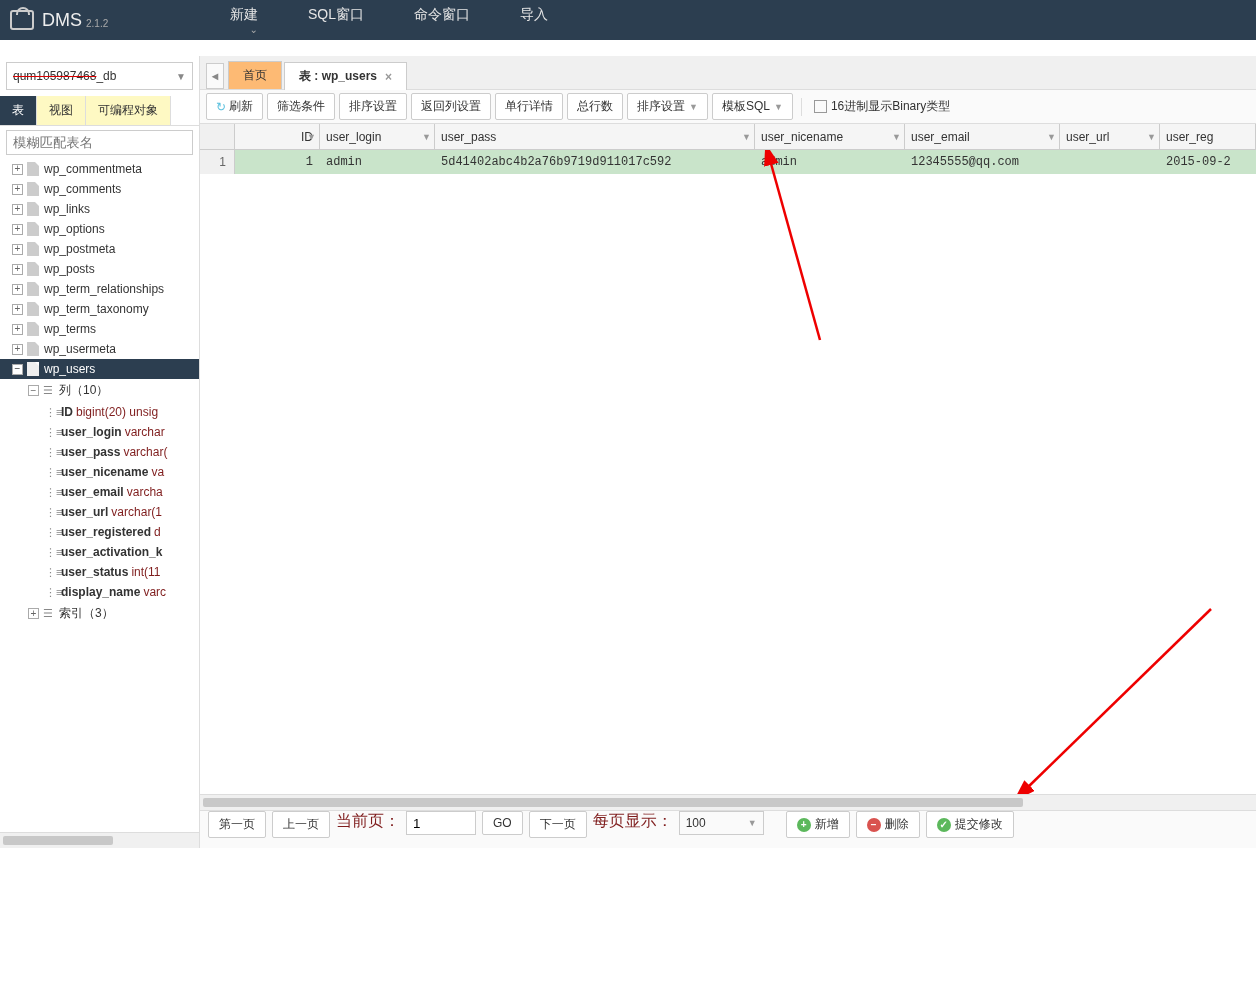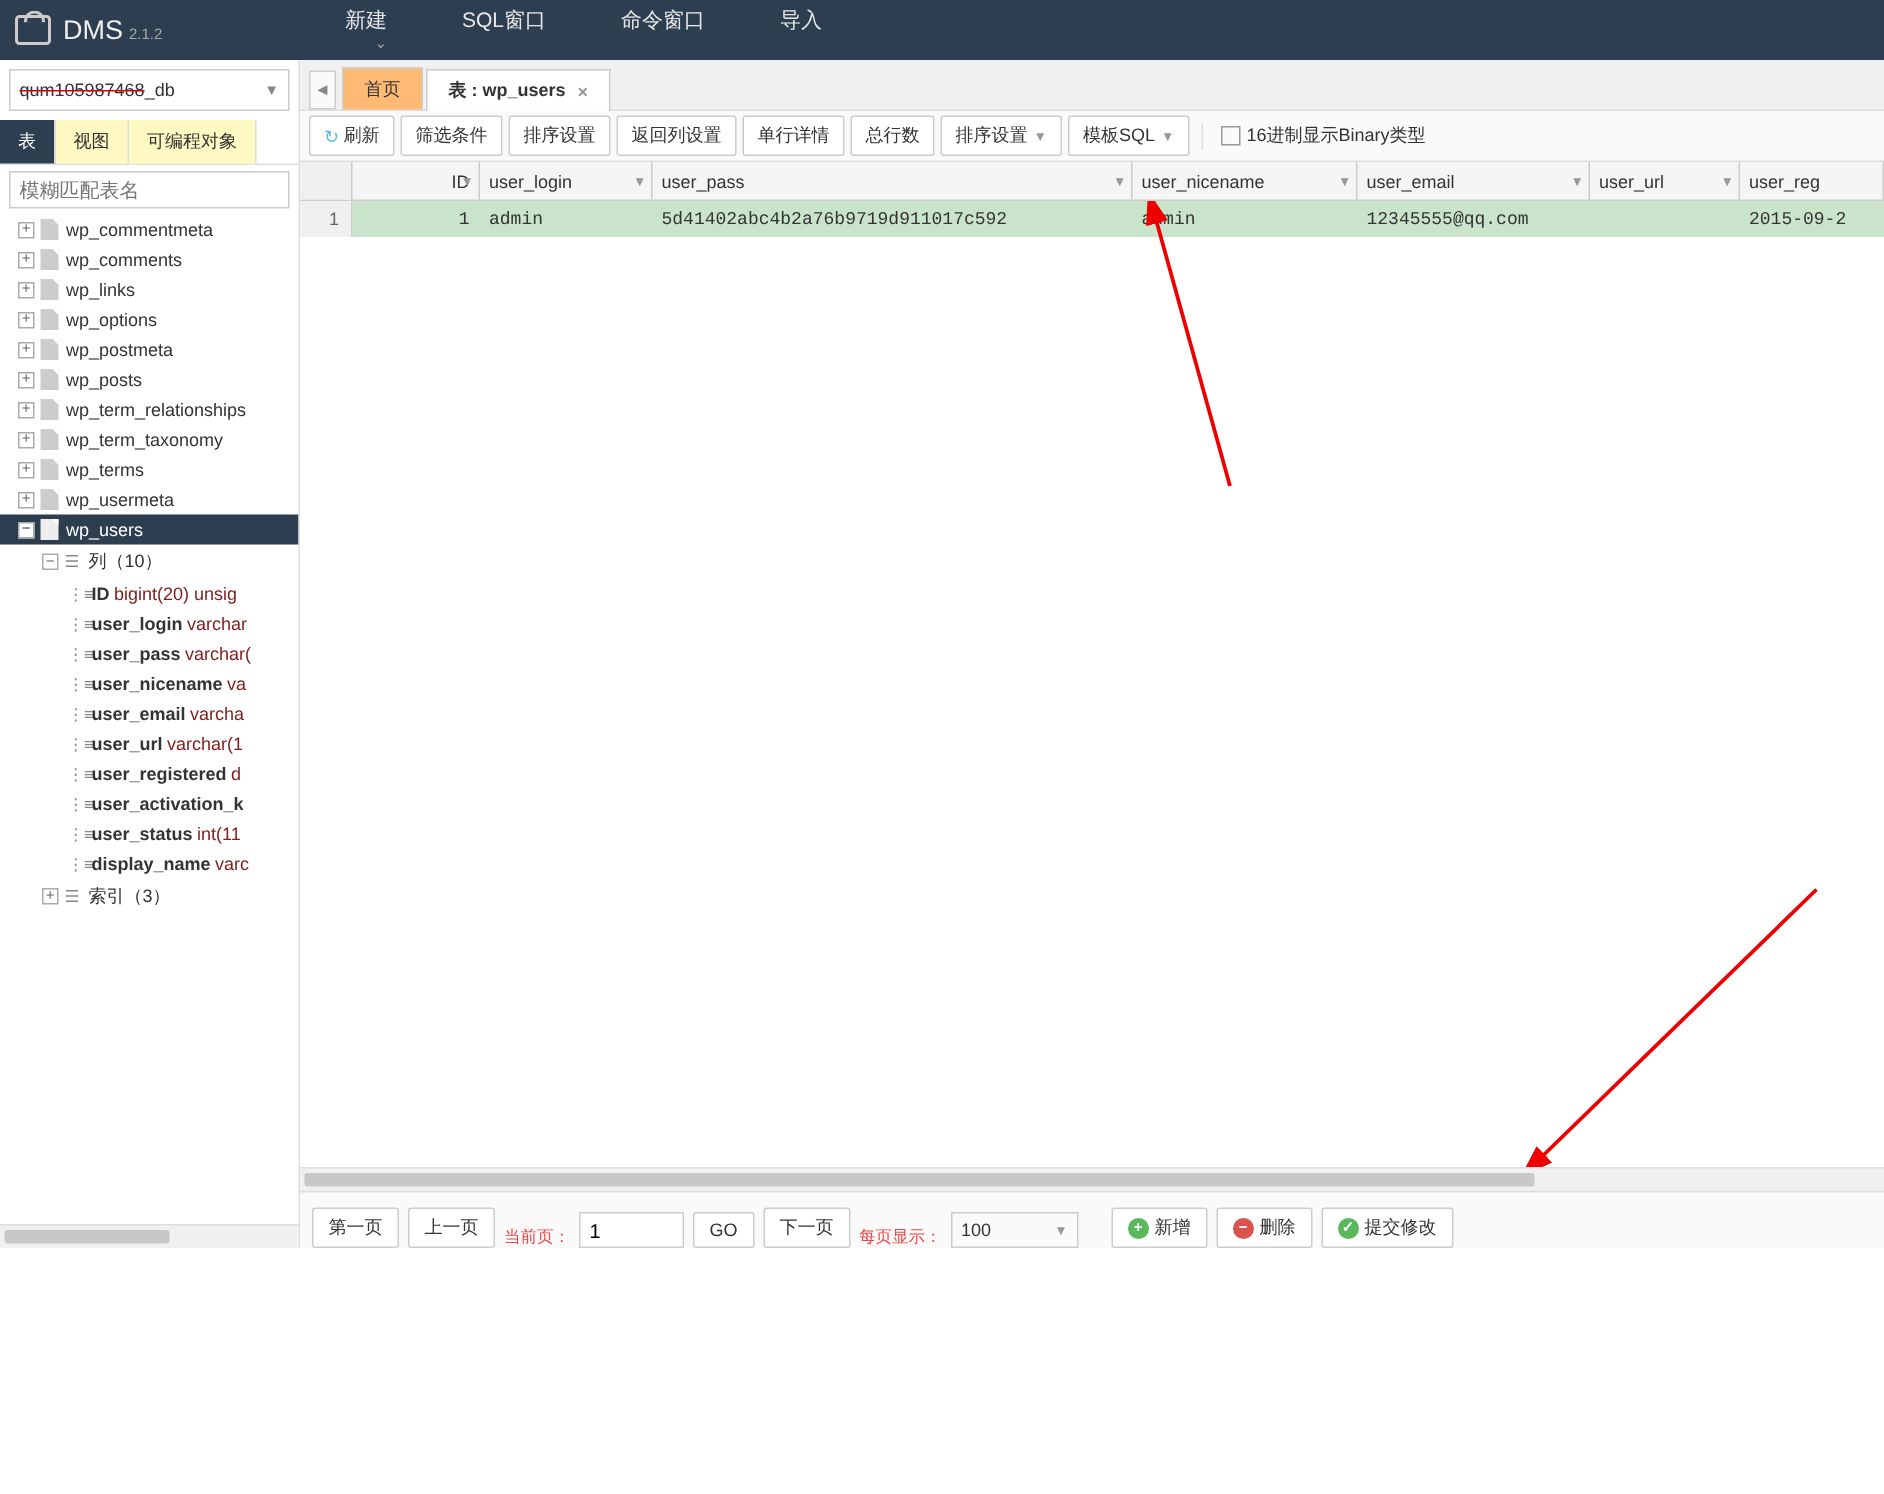--- a/index.html
+++ b/index.html
@@ -6,21 +6,21 @@
 body { font-family: "Microsoft YaHei", Arial, sans-serif; font-size: 12px; color: #333; overflow: hidden; background: #fff; width: 1256px; height: 996px; }
 .header { height: 40px; background: #2c3e50; display: flex; align-items: center; padding: 0 10px; color: #fff; }
 .logo-wrap { display: flex; align-items: center; width: 195px; }
 .logo-icon { width: 24px; height: 20px; margin-right: 8px; border: 2px solid #ccc; border-radius: 3px; position: relative; }
 .logo-icon::before { content: ""; position: absolute; top: -5px; left: 4px; width: 10px; height: 6px; border: 2px solid #ccc; border-bottom: none; border-radius: 7px 7px 0 0; }
 .app-name { font-size: 18px; font-weight: 400; color: #eee; }
 .app-ver { font-size: 10px; color: #aaa; margin-left: 4px; position: relative; top: 3px; }
 .menu { display: flex; }
 .menu-item { color: #e6e6e6; font-size: 14px; padding: 0 25px; cursor: pointer; display: flex; align-items: flex-end; flex-direction: column; }
 .menu-item .chev { margin-left: 5px; font-size: 10px; color: #aaa; }
-.body { display: flex; height: 792px; }
+.body { display: flex; height: 792px; margin-top: 16px; }
 .sidebar { width: 200px; background: #fff; border-right: 1px solid #ddd; display: flex; flex-direction: column; }
 .db-select { margin: 6px; height: 28px; border: 1px solid #ccc; display: flex; align-items: center; padding: 0 6px; justify-content: space-between; cursor: pointer; }
 .db-name { color: #333; position: relative; }
 .db-name .strike { text-decoration: line-through; text-decoration-color: #d00; color: #333; }
 .side-tabs { display: flex; border-bottom: 1px solid #ddd; }
 .side-tab { padding: 6px 12px; font-size: 12px; cursor: pointer; border-right: 1px solid #ddd; background: #fef9c3; }
 .side-tab.active { background: #2c3e50; color: #fff; }
 .filter-input { margin: 4px 6px; border: 1px solid #ccc; padding: 4px 6px; color: #999; }
 .tree { flex: 1; overflow-y: auto; overflow-x: hidden; }
 .tree-item { display: flex; align-items: center; padding: 3px 0 3px 12px; cursor: pointer; white-space: nowrap; }
@@ -54,23 +54,23 @@
 .gcell-h .fdd { position: absolute; right: 3px; font-size: 9px; color: #999; }
 .grid-row { display: flex; height: 24px; align-items: stretch; background: #c9e4ca; }
 .gcell { border-right: 1px solid transparent; display: flex; align-items: center; padding: 0 6px; font-family: "Courier New", monospace; font-size: 12px; color: #333; }
 .row-num-h { width: 35px; background: #f0f0f0; border-right: 1px solid #ccc; }
 .row-num { width: 35px; background: #f0f0f0; border-right: 1px solid #ccc; justify-content: flex-end; padding-right: 8px; color: #666; font-family: Arial; }
 .grid-area { flex: 1; position: relative; overflow: hidden; }
 .arrow-red { position: absolute; pointer-events: none; }
 .hscroll { height: 16px; background: #f0f0f0; border-top: 1px solid #ddd; position: relative; }
 .hscroll::before { content: ""; position: absolute; left: 3px; top: 3px; bottom: 3px; width: 820px; background: #c8c8c8; border-radius: 2px; }
 .hscroll::after { content: ""; position: absolute; right: 3px; top: 3px; bottom: 3px; width: 16px; background: #f0f0f0; }
-.footer { height: 38px; background: #fafafa; border-top: 1px solid #ddd; display: flex; align-items: flex-end; padding: 0 8px; gap: 6px; }
+.footer { height: 38px; background: #fafafa; border-top: 1px solid #ddd; display: flex; align-items: flex-start; padding: 0 8px; gap: 6px; }
 .fbtn { padding: 4px 10px; border: 1px solid #ccc; background: #fff; cursor: pointer; font-size: 12px; border-radius: 2px; display: flex; align-items: center; }
-.ftxt { font-size: 11px; color: #ef4444; }
+.ftxt { font-size: 16px; color: #7f1d1d; }
 .finput { width: 70px; height: 24px; border: 1px solid #ccc; padding: 0 6px; }
 .fselect { width: 85px; height: 24px; border: 1px solid #ccc; padding: 0 6px; display: flex; align-items: center; justify-content: space-between; cursor: pointer; }
 .icon-circle { width: 14px; height: 14px; border-radius: 50%; display: inline-flex; align-items: center; justify-content: center; font-size: 10px; color: #fff; margin-right: 4px; font-weight: bold; line-height: 1; }
 .ic-add { background: #5cb85c; }
 .ic-del { background: #d9534f; }
 .ic-ok { background: #5cb85c; }
 </style>
 </head>
 <body>
 

